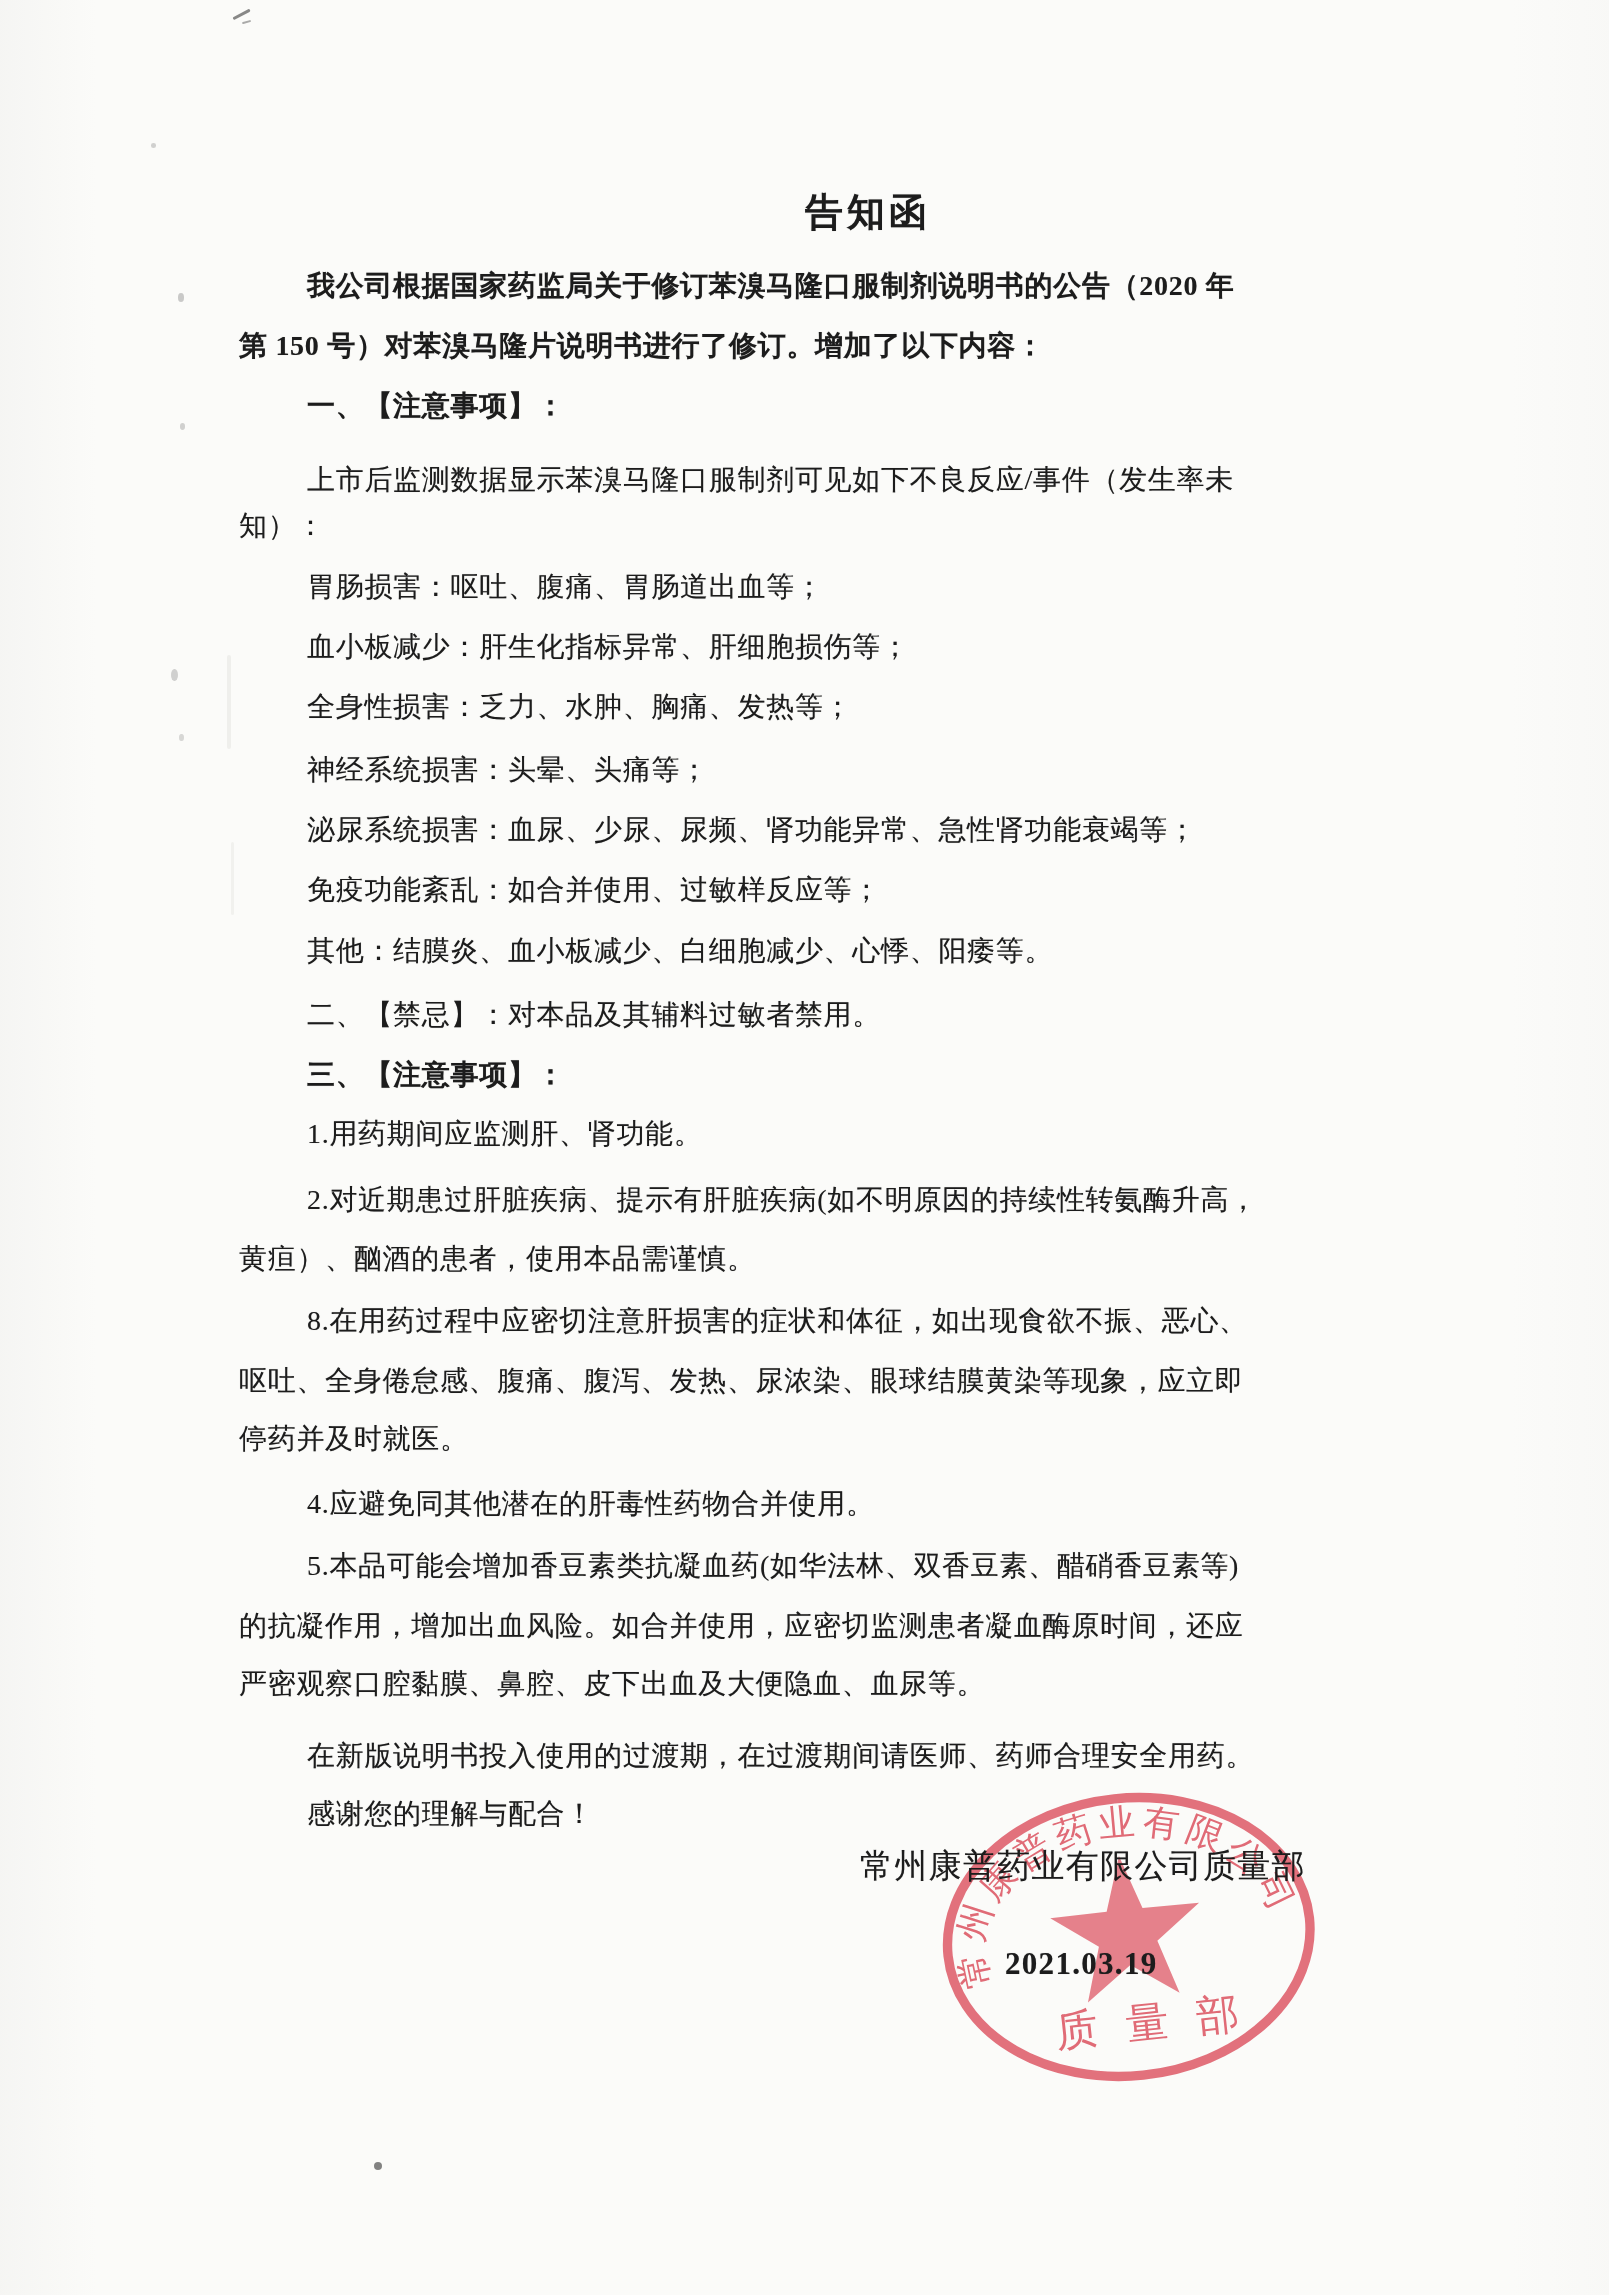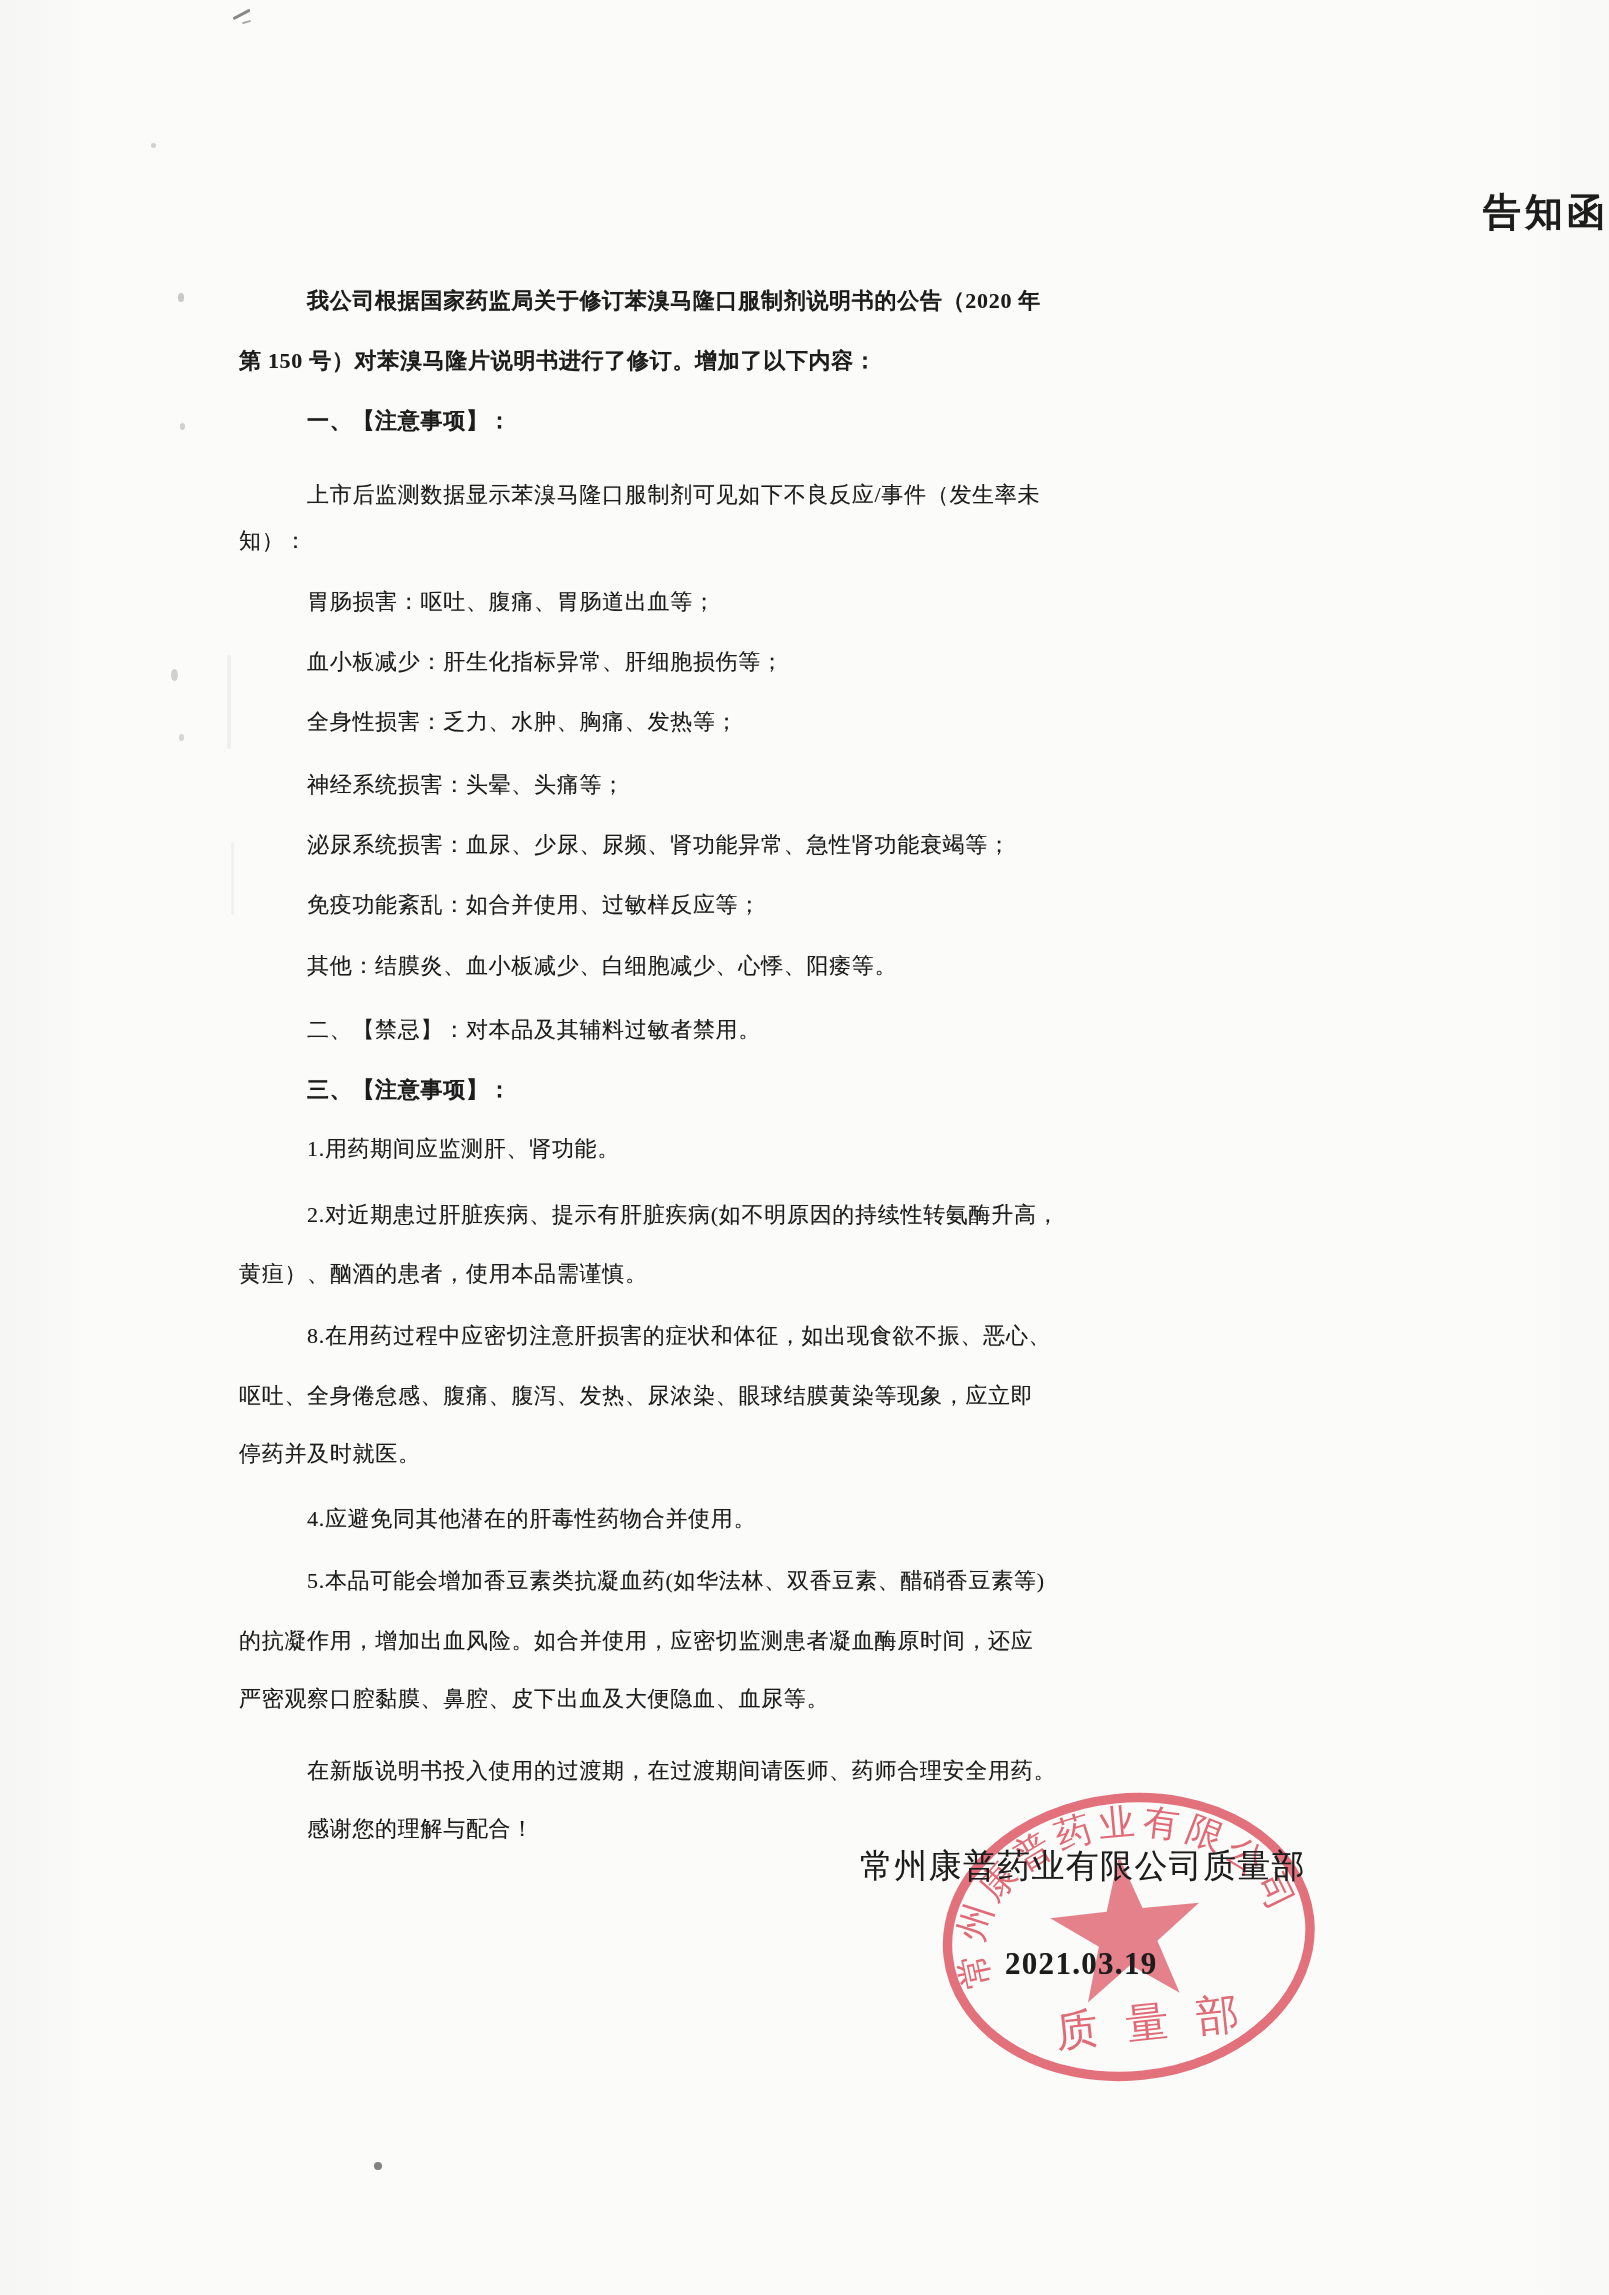--- a/index.html
+++ b/index.html
@@ -12,34 +12,33 @@
     color:#1c1c1c;
   }
   
   .page-tint{
     position:absolute;inset:0;
     background:linear-gradient(90deg, rgba(235,235,232,.35) 0%, rgba(255,255,255,0) 6%, rgba(255,255,255,0) 94%, rgba(240,240,238,.25) 100%);
     z-index:0;
   }
   .title{
     position:absolute;top:187px;left:127px;right:0;
-    text-align:right;
+    text-align:center;
     font-size:38px;font-weight:bold;
     letter-spacing:4px;
     z-index:2;
     text-shadow:0 0 0.7px rgba(25,25,25,.45);
   }
   .ln{
     position:absolute;left:239px;
     height:47px;line-height:47px;
-    font-size:22px;letter-spacing:0.7px;
+    font-size:28px;letter-spacing:0.7px;
     white-space:nowrap;
     z-index:2;
     text-shadow:0 0 0.7px rgba(25,25,25,.4);
-    margin-top:15px;
   }
   .ind{padding-left:68px;}
   .b{font-weight:bold;}
   .sig-company{
     position:absolute;left:860px;top:1845px;
     height:43px;line-height:43px;
     font-size:33px;letter-spacing:1.3px;white-space:nowrap;
     z-index:3;
     text-shadow:0 0 0.7px rgba(25,25,25,.4);
   }

